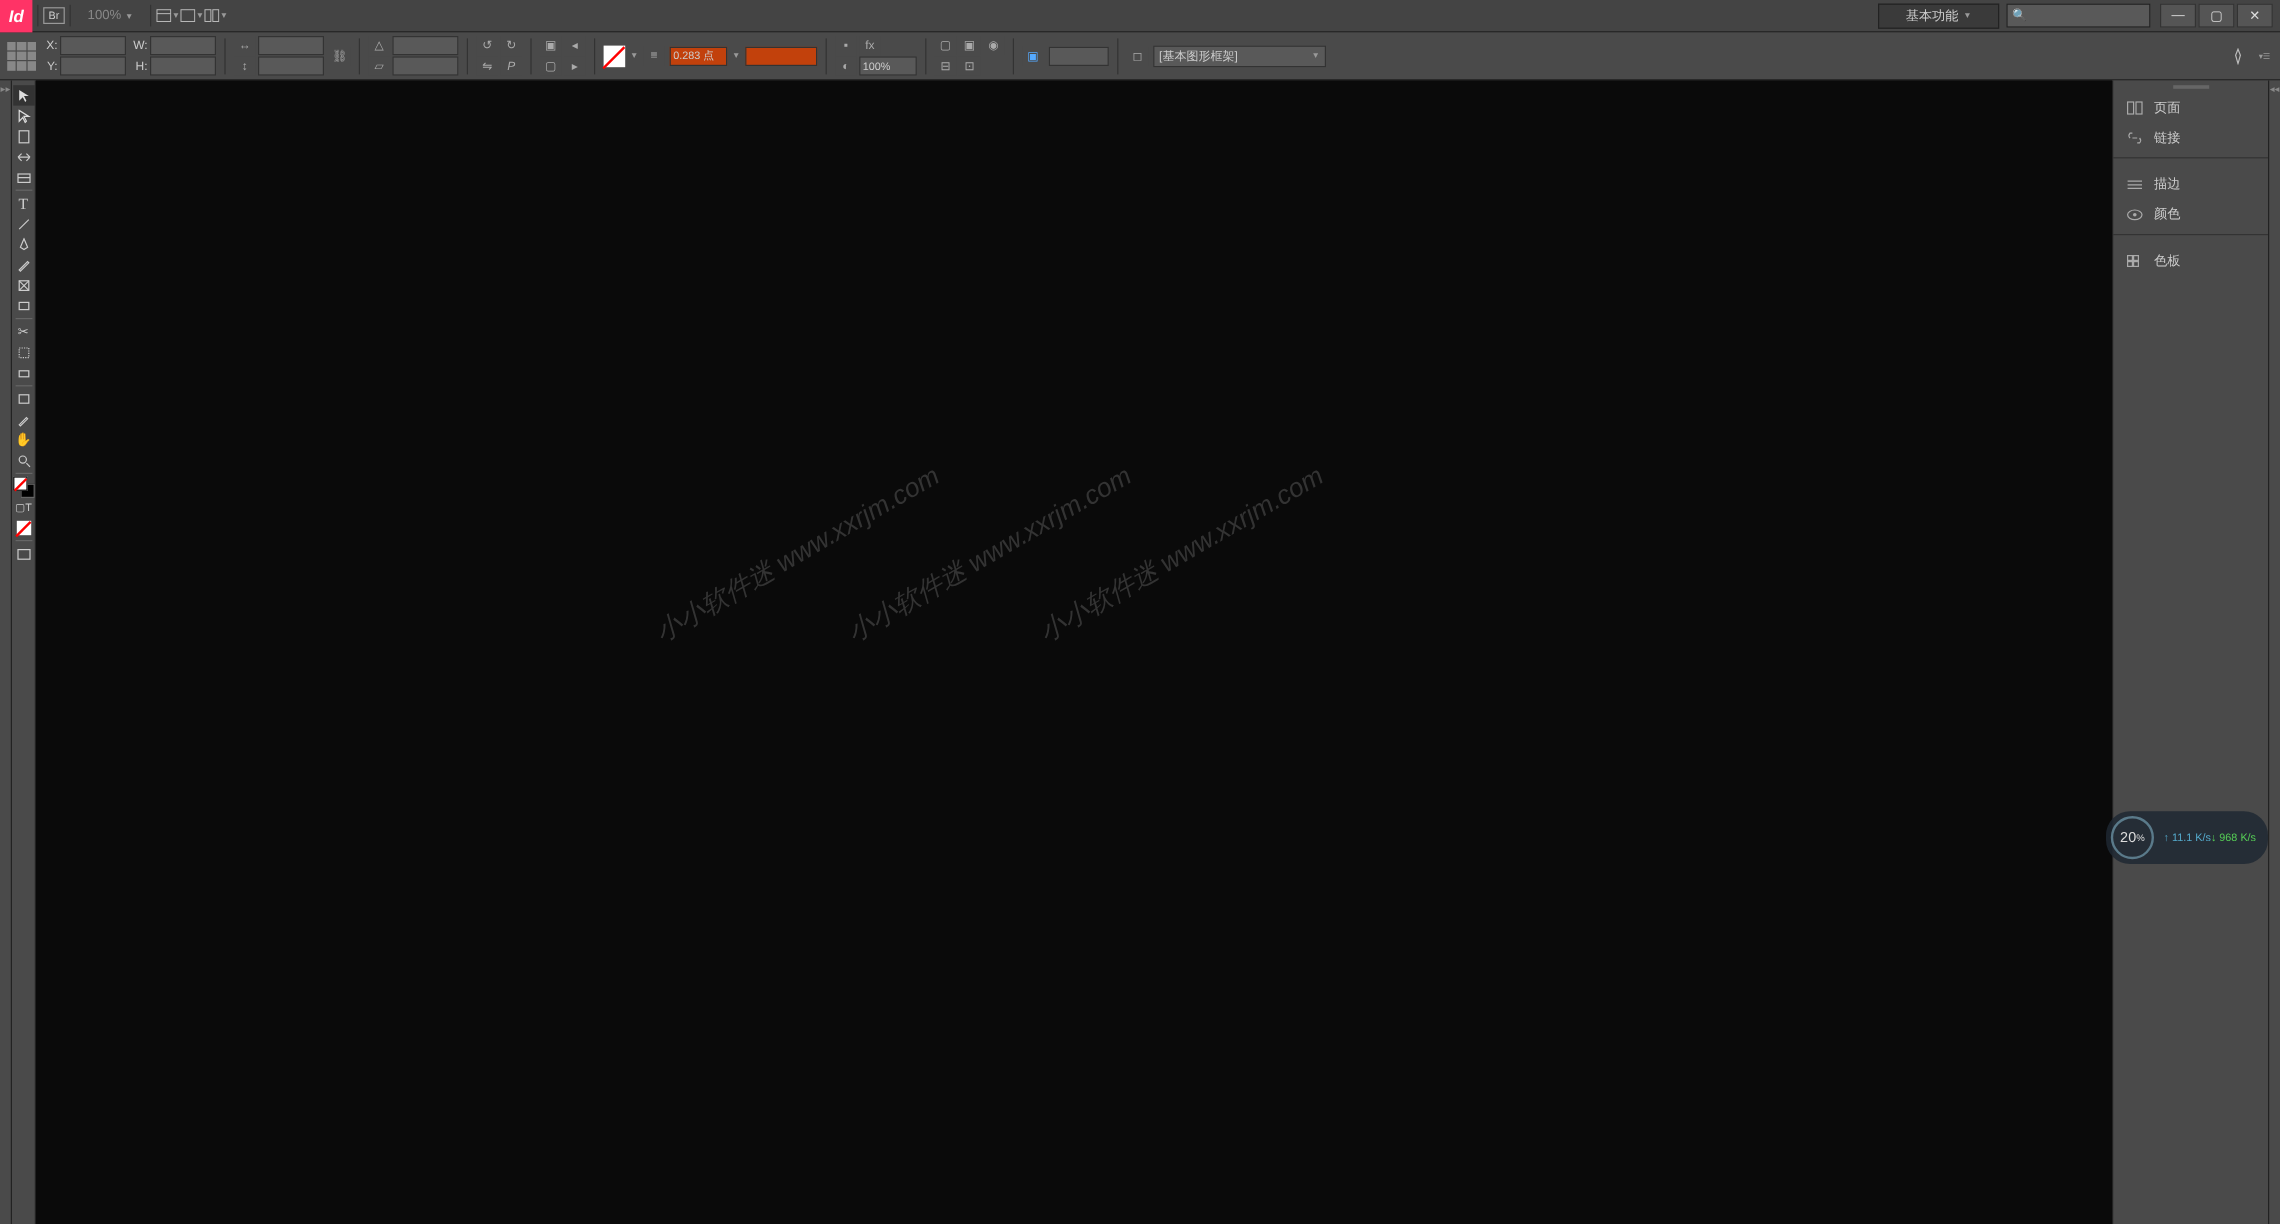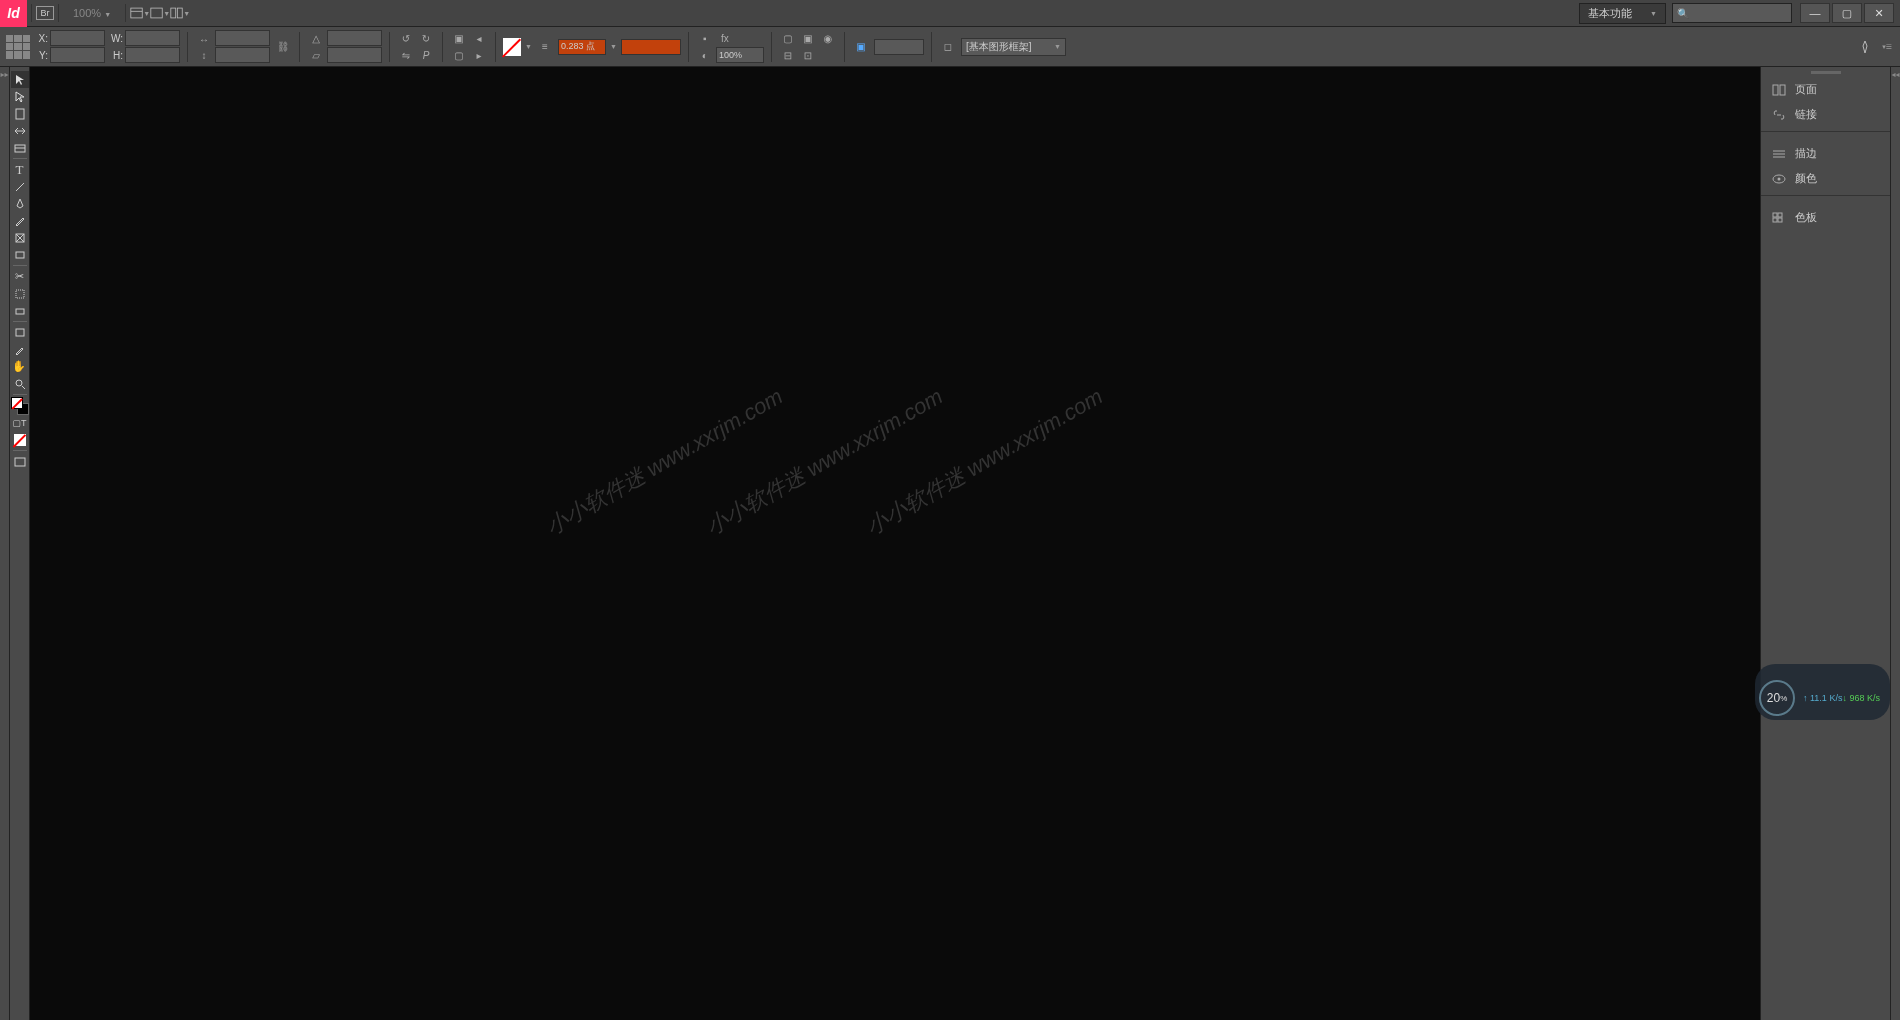--- a/index.html
+++ b/index.html
@@ -8,41 +8,41 @@
 
 .menubar { height: 27px; background: #444; display: flex; align-items: center; border-bottom: 1px solid #222; }
 .app-logo { width: 27px; height: 27px; background: #ff3366; color: #fff; font-weight: bold; font-size: 14px; display: flex; align-items: center; justify-content: center; font-style: italic; }
 .menu-items { display: flex; }
 .menu-item { padding: 0 9px; line-height: 27px; color: #ddd; cursor: pointer; }
 .menu-right { margin-left: auto; display: flex; align-items: center; gap: 6px; padding-right: 6px; }
 .br-badge { width: 18px; height: 14px; border: 1px solid #999; font-size: 9px; display: flex; align-items: center; justify-content: center; color: #ccc; }
 .zoom-display { color: #888; padding: 0 10px; font-size: 11px; }
 .divider-v { width: 1px; height: 18px; background: #333; margin: 0 4px; }
 .mb-icon { width: 20px; height: 18px; display: flex; align-items: center; justify-content: center; color: #bbb; }
-.workspace-dd { background: #3a3a3a; padding: 2px 8px; color: #ccc; border: 1px solid #222; display: flex; align-items: center; gap: 18px; }
+.workspace-dd { background: #3a3a3a; padding: 2px 22px; color: #ccc; border: 1px solid #222; display: flex; align-items: center; gap: 4px; }
 .search-box { width: 120px; height: 20px; background: #595959; border: 1px solid #222; display: flex; align-items: center; padding: 0 4px; }
 .search-icon { font-size: 10px; color: #888; }
 .win-controls { display: flex; gap: 0; }
 .win-btn { width: 30px; height: 20px; background: #555; color: #ddd; display: flex; align-items: center; justify-content: center; font-size: 11px; margin-left: 2px; border: 1px solid #333; }
 
 
 .controlbar { height: 40px; background: #4a4a4a; border-bottom: 1px solid #222; display: flex; align-items: center; padding: 0 6px; gap: 4px; }
 .ref-grid { width: 24px; height: 24px; display: grid; grid-template-columns: repeat(3,1fr); grid-template-rows: repeat(3,1fr); gap: 1px; }
 .ref-grid div { background: #888; }
 .coord-group { display: flex; flex-direction: column; gap: 1px; }
 .coord-row { display: flex; align-items: center; gap: 2px; }
 .coord-label { width: 14px; color: #ccc; text-align: right; font-size: 10px; }
 .coord-input { width: 55px; height: 16px; background: #595959; border: 1px solid #333; color: #999; font-size: 10px; padding: 0 3px; }
 .cb-sep { width: 1px; height: 30px; background: #333; margin: 0 3px; }
 .cb-btn { width: 18px; height: 16px; background: #4a4a4a; display: flex; align-items: center; justify-content: center; color: #aaa; font-size: 10px; }
 .small-input { width: 48px; height: 16px; background: #c2410c; border: 1px solid #333; font-size: 9px; padding: 0 2px; color: #ccc; }
 .pct-input { width: 48px; height: 16px; background: #595959; border: 1px solid #333; font-size: 9px; padding: 0 2px; color: #ccc; }
 .no-fill { width: 18px; height: 18px; background: #fff; position: relative; }
 .no-fill::after { content: ''; position: absolute; width: 140%; height: 2px; background: red; top: 50%; left: -20%; transform: rotate(-45deg); }
-.frame-dd { width: 105px; height: 18px; background: #595959; border: 1px solid #333; color: #ccc; font-size: 10px; padding: 0 4px; display: flex; align-items: center; }
+.frame-dd { width: 144px; height: 18px; background: #595959; border: 1px solid #333; color: #ccc; font-size: 10px; padding: 0 4px; display: flex; align-items: center; }
 .gpu-icon { width: 14px; height: 14px; color: #aaa; margin-left: auto; margin-right: 6px; }
 
 
 .main { display: flex; height: calc(100% - 67px); }
 .tool-collapse { width: 10px; background: #4a4a4a; border-right: 1px solid #222; display: flex; align-items: flex-start; justify-content: center; padding-top: 3px; color: #888; font-size: 8px; }
 .toolbox { width: 20px; background: #4a4a4a; border-right: 1px solid #222; display: flex; flex-direction: column; align-items: center; padding-top: 4px; }
 .tool { width: 18px; height: 17px; display: flex; align-items: center; justify-content: center; color: #ccc; font-size: 11px; cursor: pointer; }
 .tool.active { background: #333; }
 .tool-sep { width: 14px; height: 1px; background: #666; margin: 2px 0; }
 .swatch-pair { position: relative; width: 18px; height: 18px; }
@@ -56,21 +56,21 @@
 .right-panels { width: 130px; background: #4a4a4a; border-left: 1px solid #222; }
 .panel-handle { height: 10px; display: flex; align-items: center; justify-content: center; }
 .panel-handle-bar { width: 30px; height: 3px; background: #666; }
 .panel-item { display: flex; align-items: center; gap: 8px; padding: 5px 10px; color: #ccc; cursor: pointer; }
 .panel-icon { width: 16px; height: 14px; display: flex; align-items: center; justify-content: center; font-size: 11px; color: #aaa; }
 .panel-sep { height: 10px; border-top: 1px solid #333; margin-top: 4px; }
 
 .right-collapse { width: 10px; background: #4a4a4a; display: flex; align-items: flex-start; justify-content: center; padding-top: 3px; color: #888; font-size: 8px; border-left: 1px solid #222;}
 
 
-.net-widget { position: absolute; right: 10px; bottom: 300px; display: flex; align-items: center; background: rgba(30,40,50,0.85); border-radius: 20px; padding: 16px 10px 4px 4px; gap: 8px; }
+.net-widget { position: absolute; right: 10px; bottom: 300px; display: flex; align-items: center; background: rgba(30,40,50,0.85); border-radius: 20px; padding: 4px 10px 4px 4px; gap: 8px; }
 .net-circle { width: 36px; height: 36px; border-radius: 50%; border: 2px solid #5a7a8a; display: flex; align-items: center; justify-content: center; color: #ddd; font-size: 12px; }
 .net-stats { display: flex; font-size: 9px; }
 .net-up { color: #5ac; }
 .net-down { color: #5c5; }
 
 .dd-arrow { font-size: 7px; color: #999; }
 
 svg { display: block; }
 </style>
 </head>

